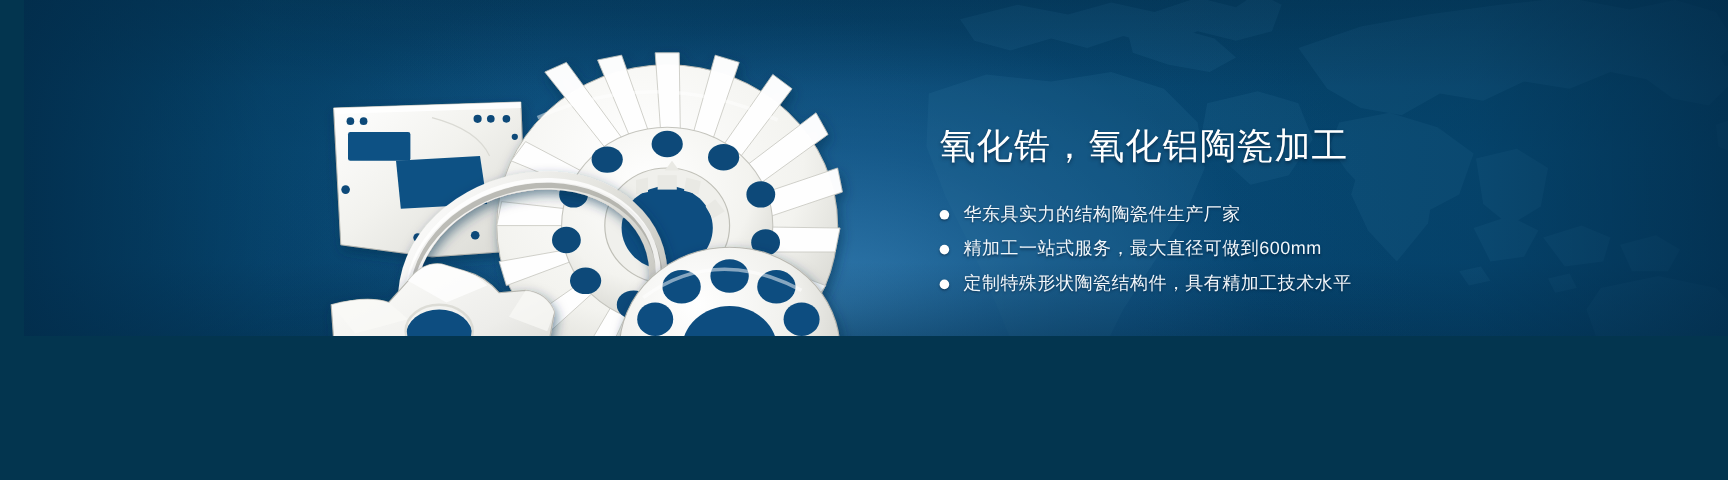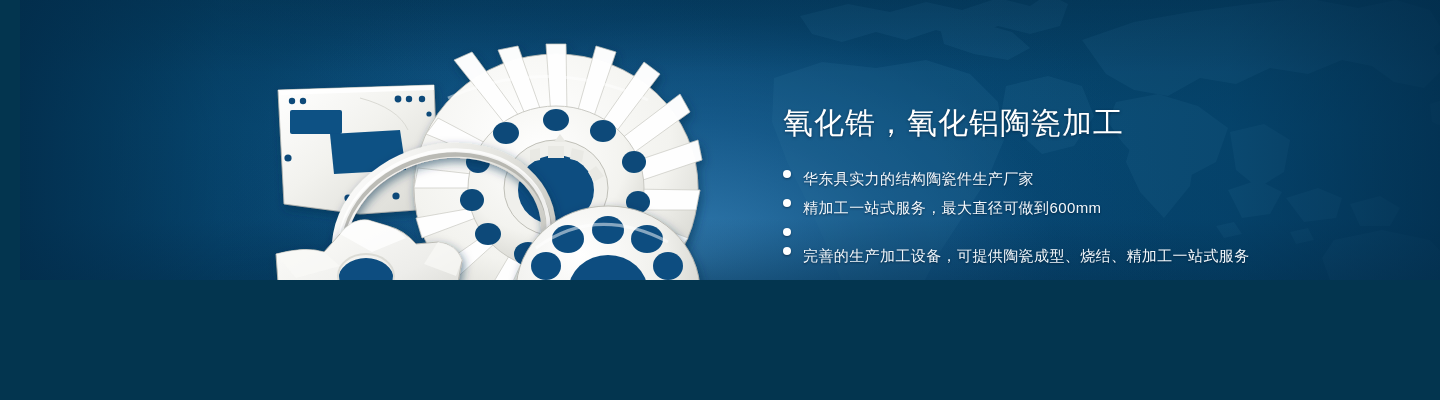--- a/index.html
+++ b/index.html
@@ -50,21 +50,21 @@
   .copy{
     position:absolute;left:763px;top:104px;width:560px;
   }
   .headline{
     color:#ffffff;font-size:30px;line-height:1.25;letter-spacing:1px;
     font-weight:400;white-space:nowrap;
     text-shadow:0 1px 3px rgba(0,22,44,0.55);
   }
   .bullets{list-style:none;margin:28px 0 0 0;padding:0;}
   .bullets li{
-    display:flex;align-items:flex-start;
+    display:flex;align-items:center;
     margin-bottom:11px;
   }
   .dot{
     width:8px;height:8px;border-radius:50%;
     background:#ffffff;flex:0 0 auto;margin-right:12px;
     box-shadow:0 1px 2px rgba(0,20,40,0.5);
   }
   .bullet-text{
     color:#f2f7fb;font-size:15px;line-height:1.2;letter-spacing:.4px;
     white-space:nowrap;
@@ -290,21 +290,18 @@
       <li>
         <span class="dot"></span>
         <span class="bullet-text">华东具实力的结构陶瓷件生产厂家</span>
       </li>
       <li>
         <span class="dot"></span>
         <span class="bullet-text">精加工一站式服务，最大直径可做到600mm</span>
       </li>
       <li>
         <span class="dot"></span>
-      </li>
-      <li>
-        <span class="dot"></span>
-        <span class="bullet-text">完善的生产加工设备，可提供陶瓷成型、烧结、精加工一站式服务</span>
+        <span class="bullet-text">定制特殊形状陶瓷结构件，具有精加工技术水平</span>
       </li>
     </ul>
   </div>
 
 </div>
 
 </body></html>

